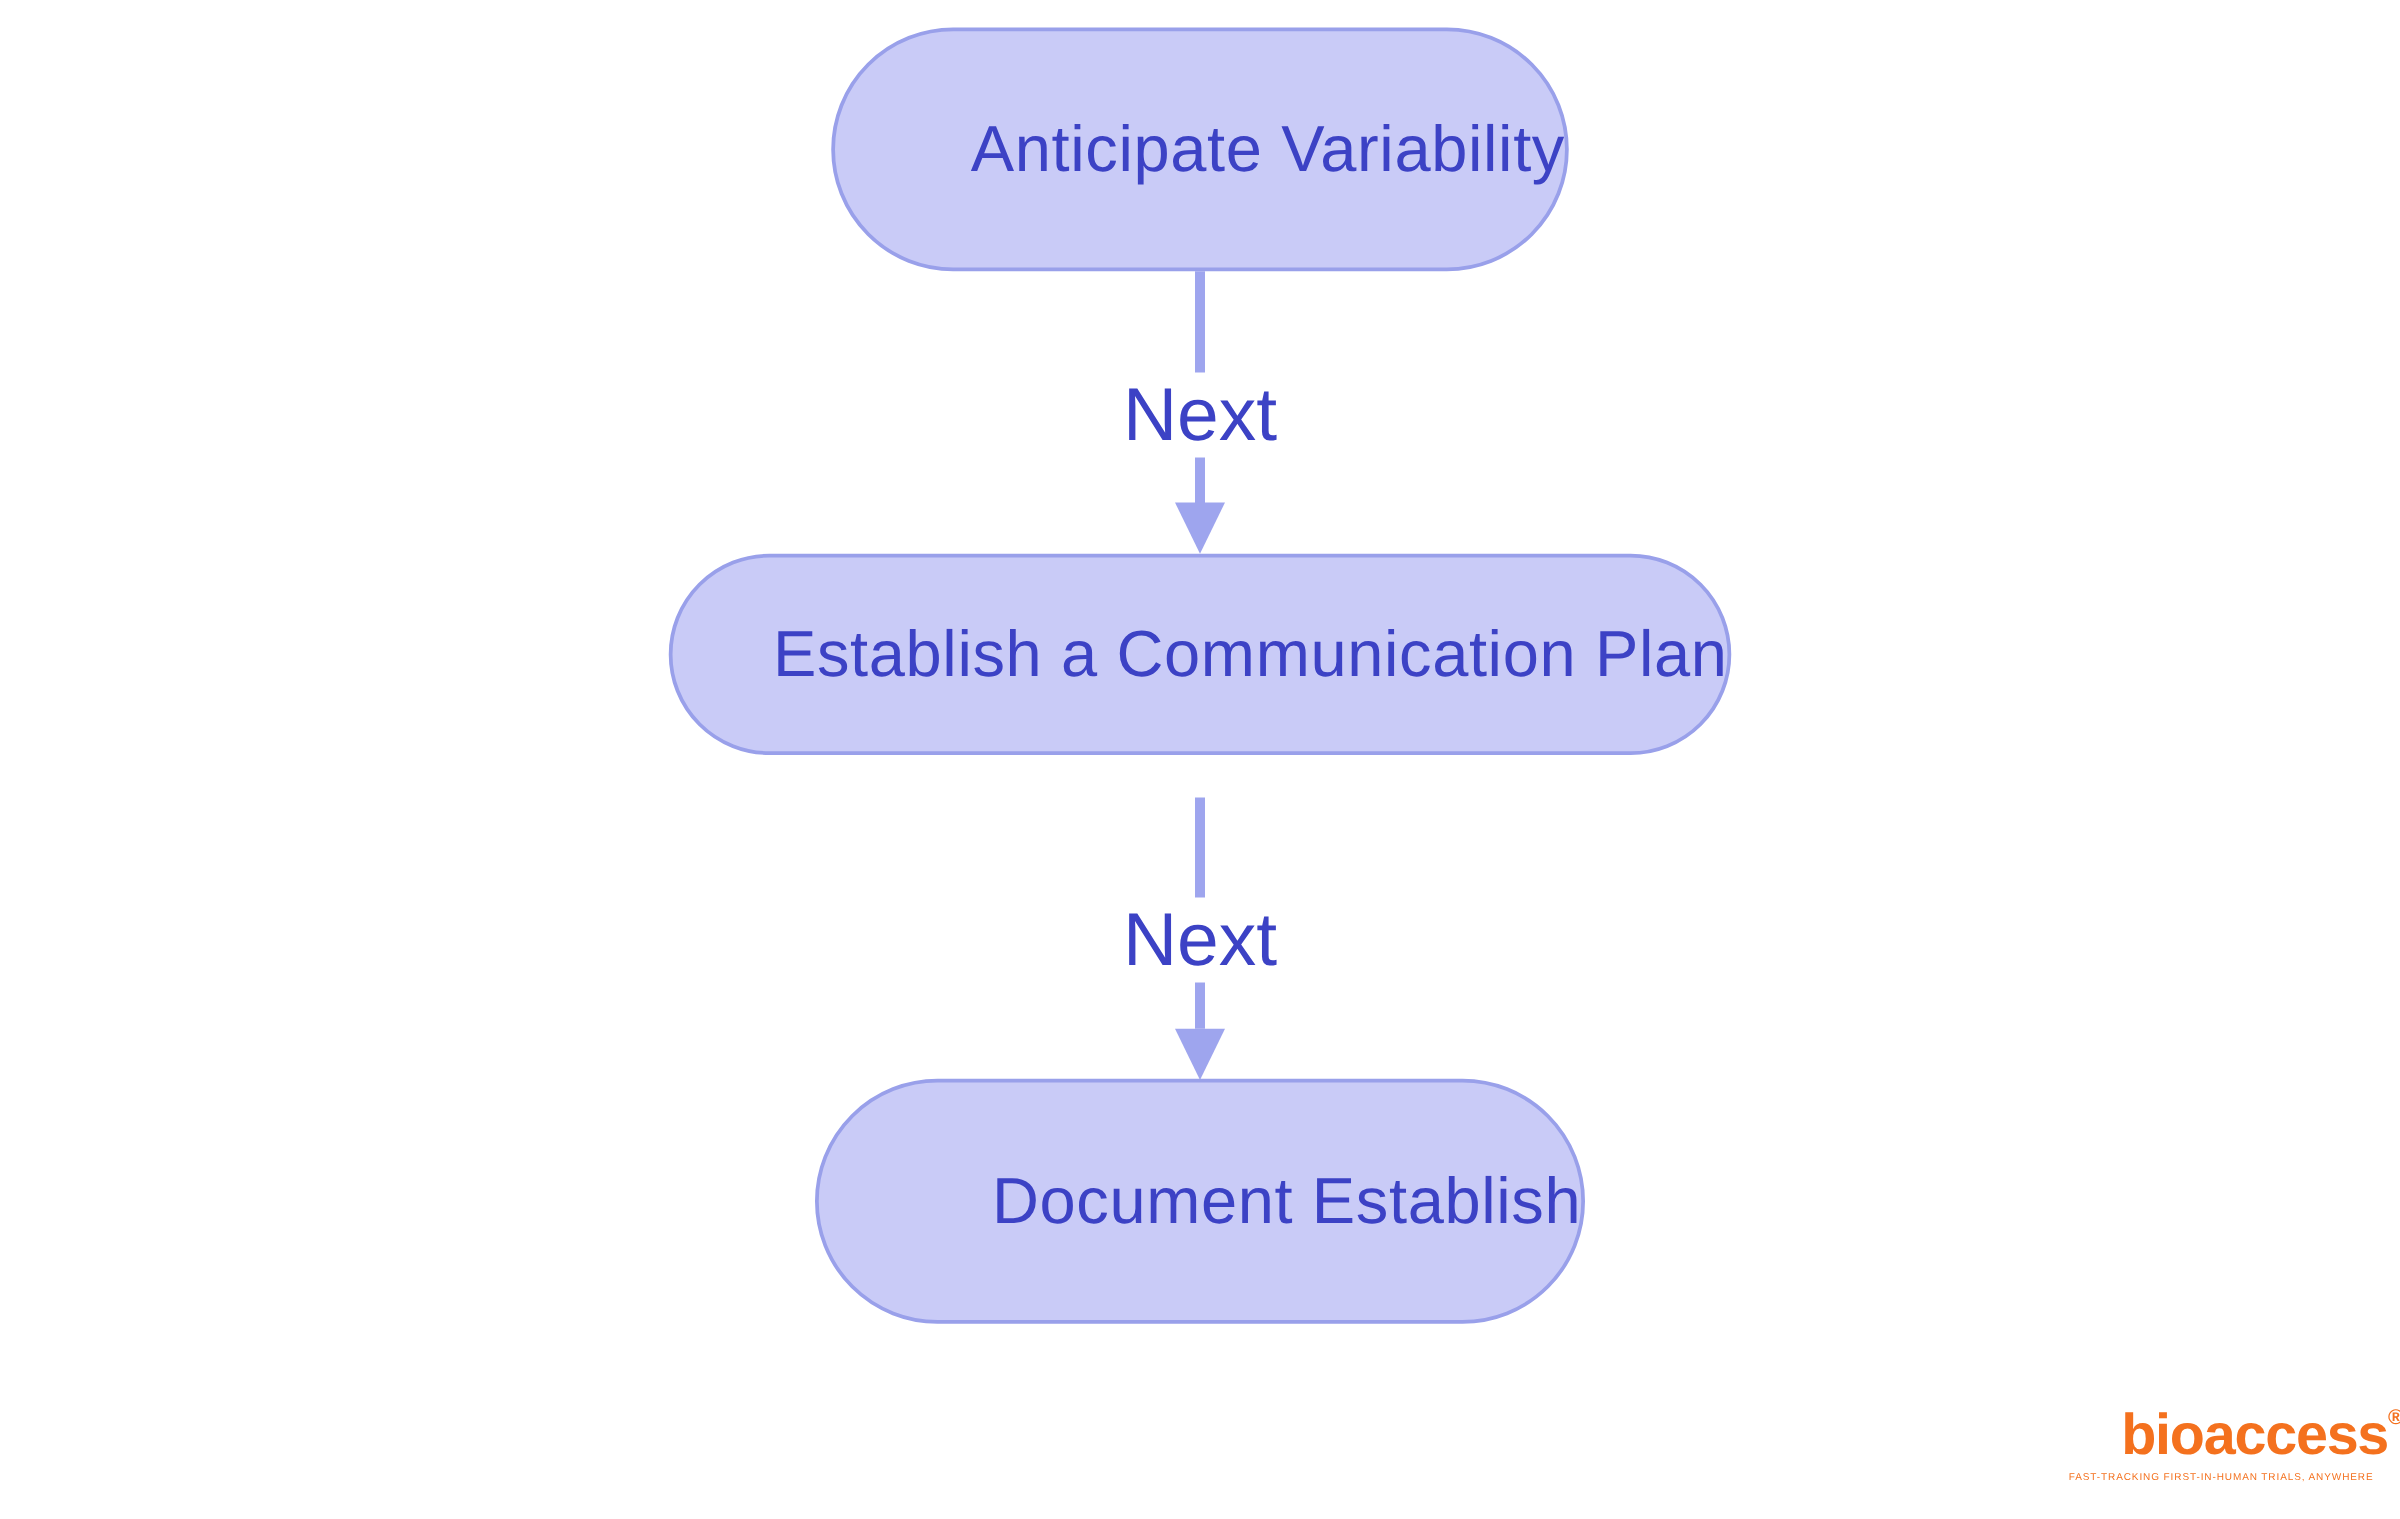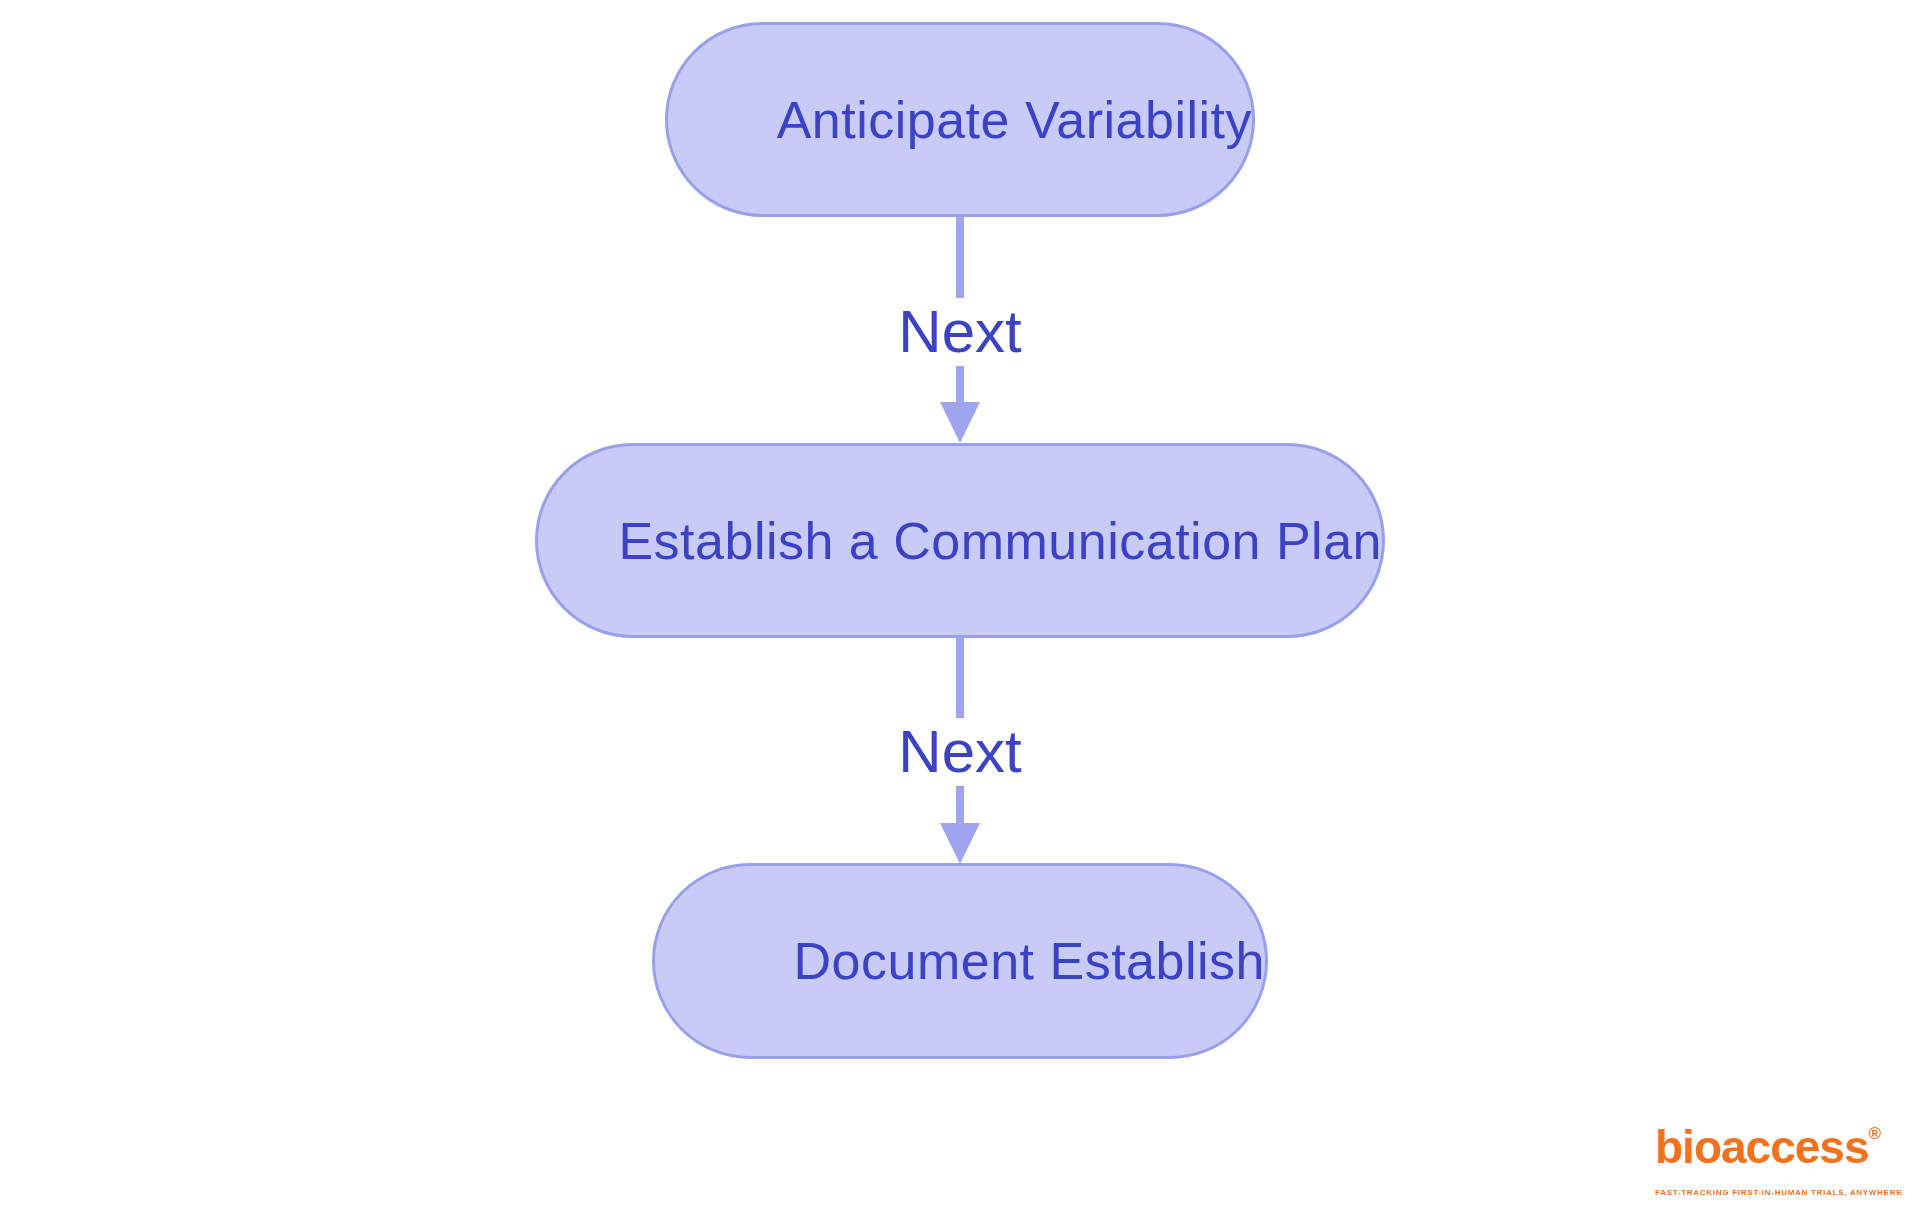--- a/index.html
+++ b/index.html
@@ -30,21 +30,21 @@
     border-radius: 98px;
     display: flex;
     align-items: center;
     justify-content: flex-end;
     color: var(--node-text);
     font-size: 52px;
     letter-spacing: 0.5px;
     white-space: nowrap;
   }
   .node-1 { left: 665px; top: 22px;  width: 590px; height: 195px; }
-  .node-2 { left: 535px; top: 443px; width: 850px; height: 195px; }
+  .node-2 { left: 535px; top: 443px; width: 850px; height: 161px; }
   .node-3 { left: 652px; top: 863px; width: 616px; height: 196px; }
 
   .edge-line {
     position: absolute;
     left: 956px;
     width: 8px;
     background: var(--arrow);
   }
   .edge-line-1 { top: 217px; height: 186px; }
   .edge-line-2 { top: 638px; height: 185px; }
@@ -82,31 +82,32 @@
     width: 240px;
     text-align: left;
     color: var(--logo-orange);
   }
   .brand-wordmark {
     font-size: 46px;
     font-weight: bold;
     letter-spacing: -1px;
     line-height: 1;
     white-space: nowrap;
+    margin-left: 42px;
   }
   .brand-reg {
     font-size: 17px;
     font-weight: bold;
     vertical-align: 24px;
     letter-spacing: 0;
   }
   .brand-tagline {
-    margin-top: 18px;
+    margin-top: 7px;
     font-size: 8px;
-    font-weight: bold;
+    font-weight: normal;
     letter-spacing: 0.72px;
     white-space: nowrap;
   }
 </style>
 </head>
 <body>
 
 <div class="canvas">
 
   <div class="flow-node node-1">

